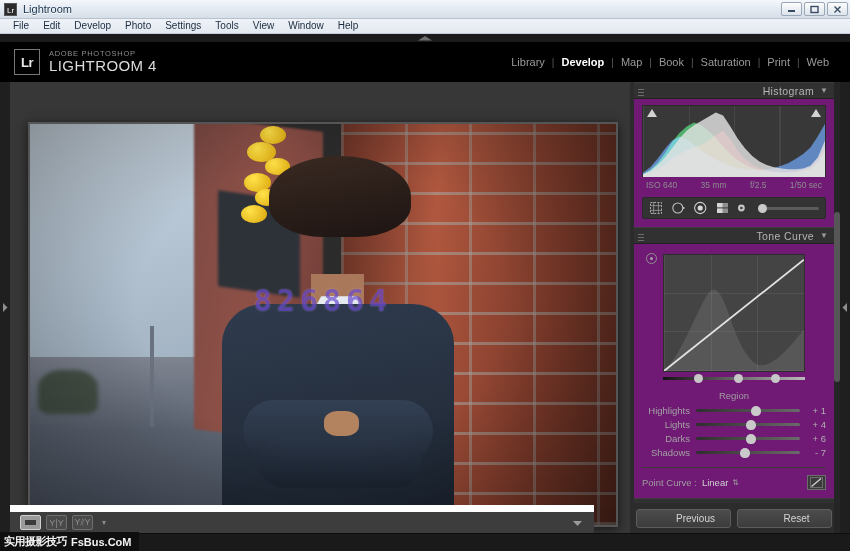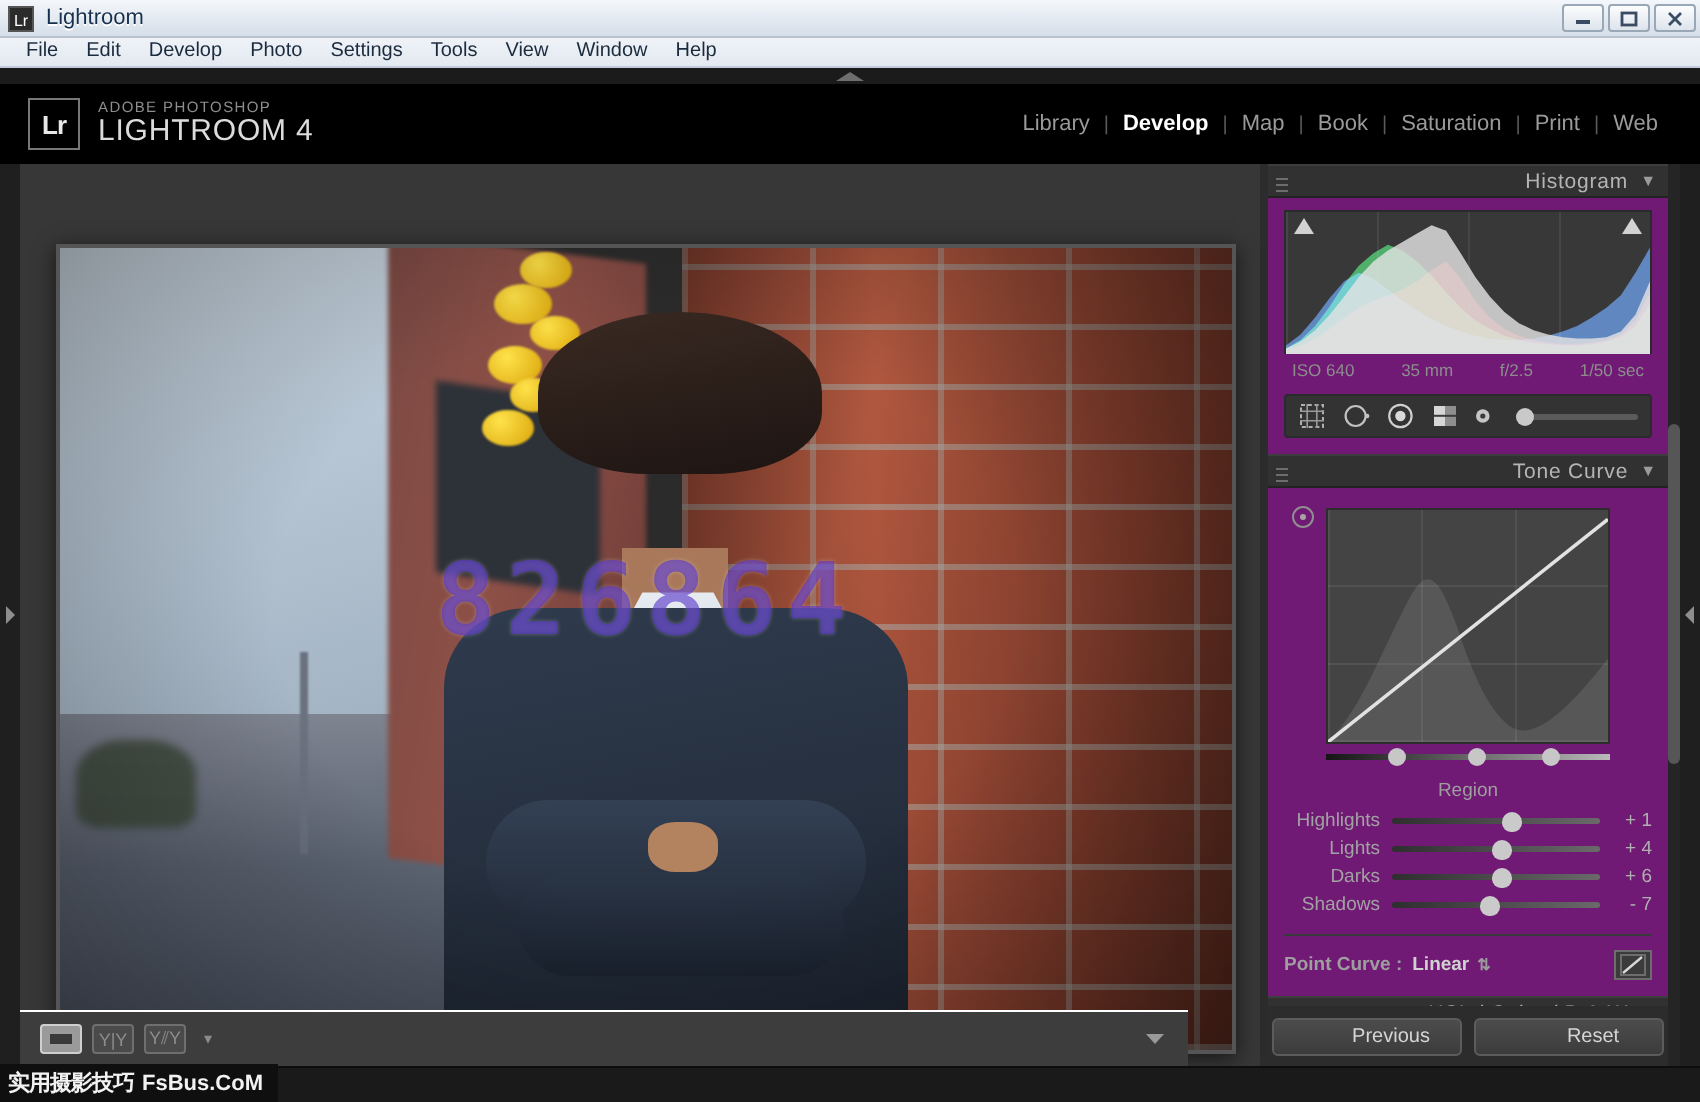--- a/index.html
+++ b/index.html
@@ -206,38 +206,38 @@
     background: #b3835f; border-radius: 40%;
   }
   .ph-vig {
     position: absolute; inset: 0;
     background: radial-gradient(ellipse at 50% 45%, rgba(0,0,0,0) 45%, rgba(0,0,0,.38) 100%);
   }
   .overlay-num {
     position: absolute; left: 50%; top: 44%;
     transform: translate(-50%,-50%);
     font-family: "DejaVu Sans Mono", monospace;
-    font-size: 50px; font-weight: bold; letter-spacing: 5px;
+    font-size: 30px; font-weight: bold; letter-spacing: 5px;
     color: rgba(86,52,200,.62);
     text-shadow: 0 0 2px rgba(255,255,255,.25);
   }
   .poco-wm {
     position: absolute; right: 2px; bottom: 18px;
     text-align: left; opacity: .5; pointer-events: none;
   }
   .poco-wm .p1 {
     font-size: 23px; color: #f0ece6; letter-spacing: 1px;
     font-family: "Liberation Serif", serif;
   }
   .poco-wm .p2 { font-size: 11px; color: #efe9e2; margin-top: -3px; }
 
   
   .toolbar {
     position: absolute; left: 0; bottom: 0; width: 584px; height: 28px;
-    background: #3d3d3d; border-top: 1px solid #ffffff;
+    background: #3d3d3d; border-top: 7px solid #ffffff;
     display: flex; align-items: center; padding: 0 10px;
   }
   .vbtn {
     width: 21px; height: 15px; margin-right: 5px;
     border: 1px solid #6f6f6f; border-radius: 2px;
     background: #4a4a4a;
     display: flex; align-items: center; justify-content: center;
   }
   .vbtn.active { background: #9a9a9a; border-color: #cfcfcf; }
   .vbtn.active .inner { background: #3a3a3a; }
@@ -351,21 +351,21 @@
     position: absolute; top: -3.5px; width: 10px; height: 10px;
     background: #cacaca; border-radius: 50% 50% 45% 45%;
     transform: translateX(-50%);
   }
   .sval {
     width: 26px; text-align: right; color: #b0b0b0; font-size: 9.5px;
   }
 
   .pointcurve {
     display: flex; align-items: center; margin-top: 8px;
-    border-top: 1px solid #3a3a3a; padding-top: 7px; font-weight: bold;
+    border-top: 1px solid #3a3a3a; padding-top: 7px;
   }
   .pc-label { color: #9e9e9e; font-size: 9.5px; }
   .pc-value { color: #d0d0d0; font-size: 9.5px; margin: 0 4px 0 5px; }
   .pc-caret { color: #9b9b9b; font-size: 8px; }
   .pc-btn {
     margin-left: auto; width: 19px; height: 15px;
     border: 1px solid #6d6d6d; background: #3b3b3b;
     display: flex; align-items: center; justify-content: center;
   }
 

